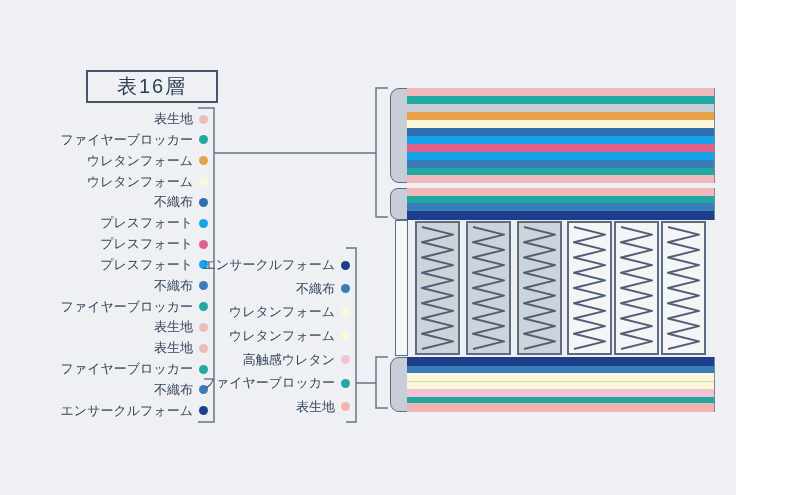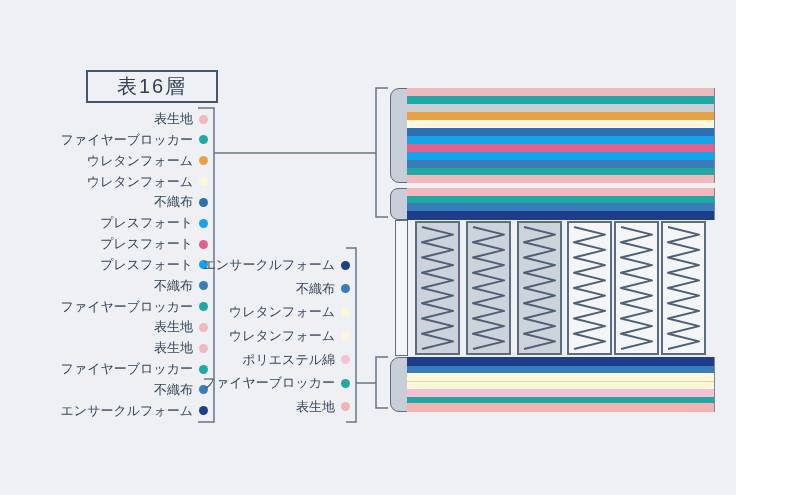--- a/index.html
+++ b/index.html
@@ -139,21 +139,21 @@
       </div>
       <div class="legend-row">
         <span class="legend-label">ウレタンフォーム</span>
         <span class="legend-dot" style="background: rgb(251, 247, 216);"></span>
       </div>
       <div class="legend-row">
         <span class="legend-label">ウレタンフォーム</span>
         <span class="legend-dot" style="background: rgb(251, 247, 216);"></span>
       </div>
       <div class="legend-row">
-        <span class="legend-label">ポリエステル綿</span>
+        <span class="legend-label">高触感ウレタン</span>
         <span class="legend-dot" style="background: rgb(243, 195, 213);"></span>
       </div>
       <div class="legend-row">
         <span class="legend-label">ファイヤーブロッカー</span>
         <span class="legend-dot" style="background: rgb(33, 168, 162);"></span>
       </div>
       <div class="legend-row">
         <span class="legend-label">表生地</span>
         <span class="legend-dot" style="background: rgb(242, 180, 178);"></span>
       </div>

